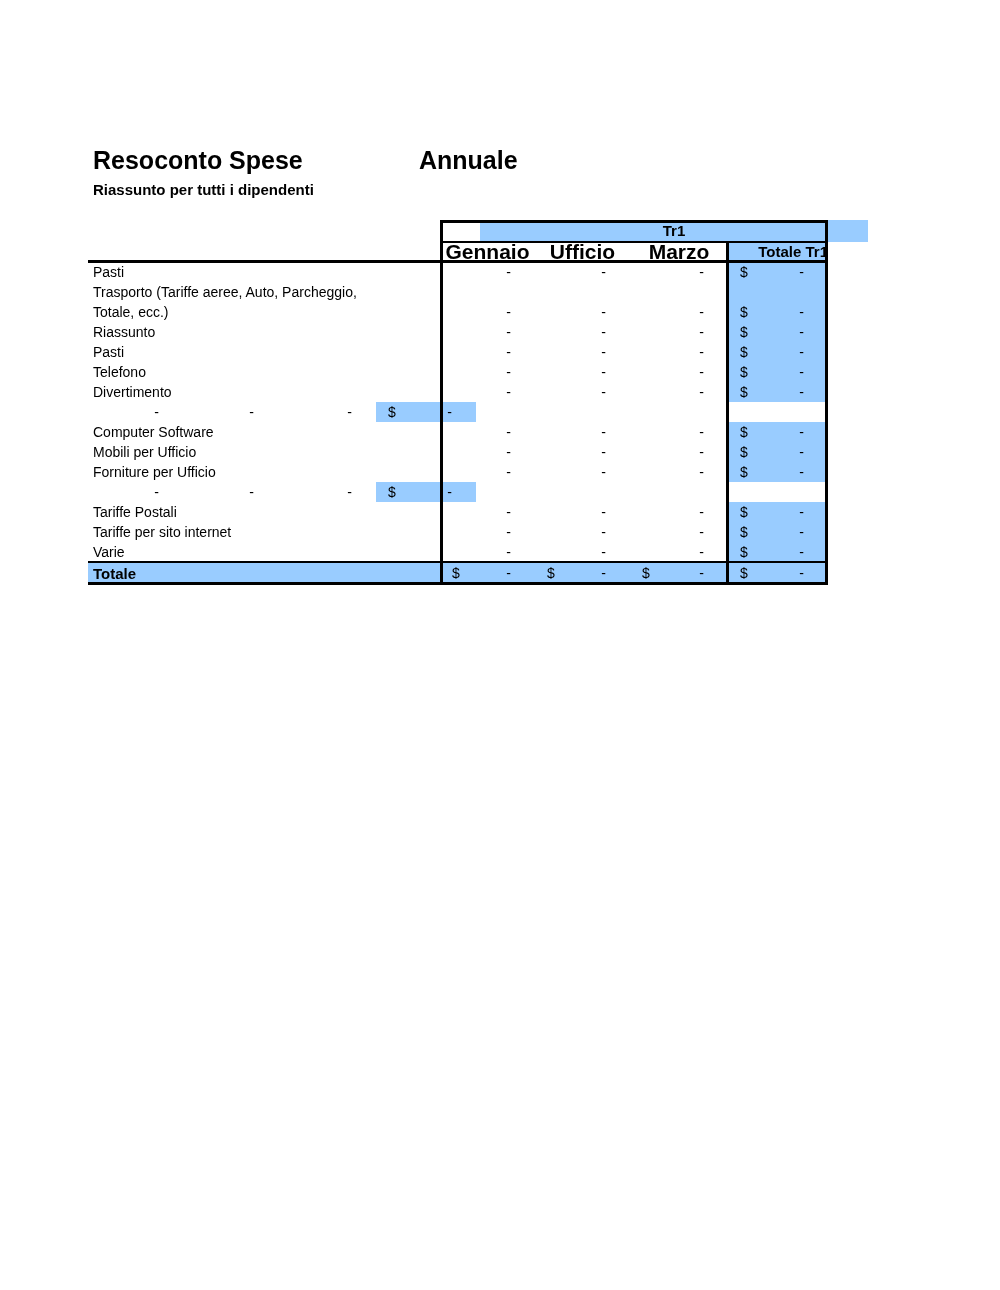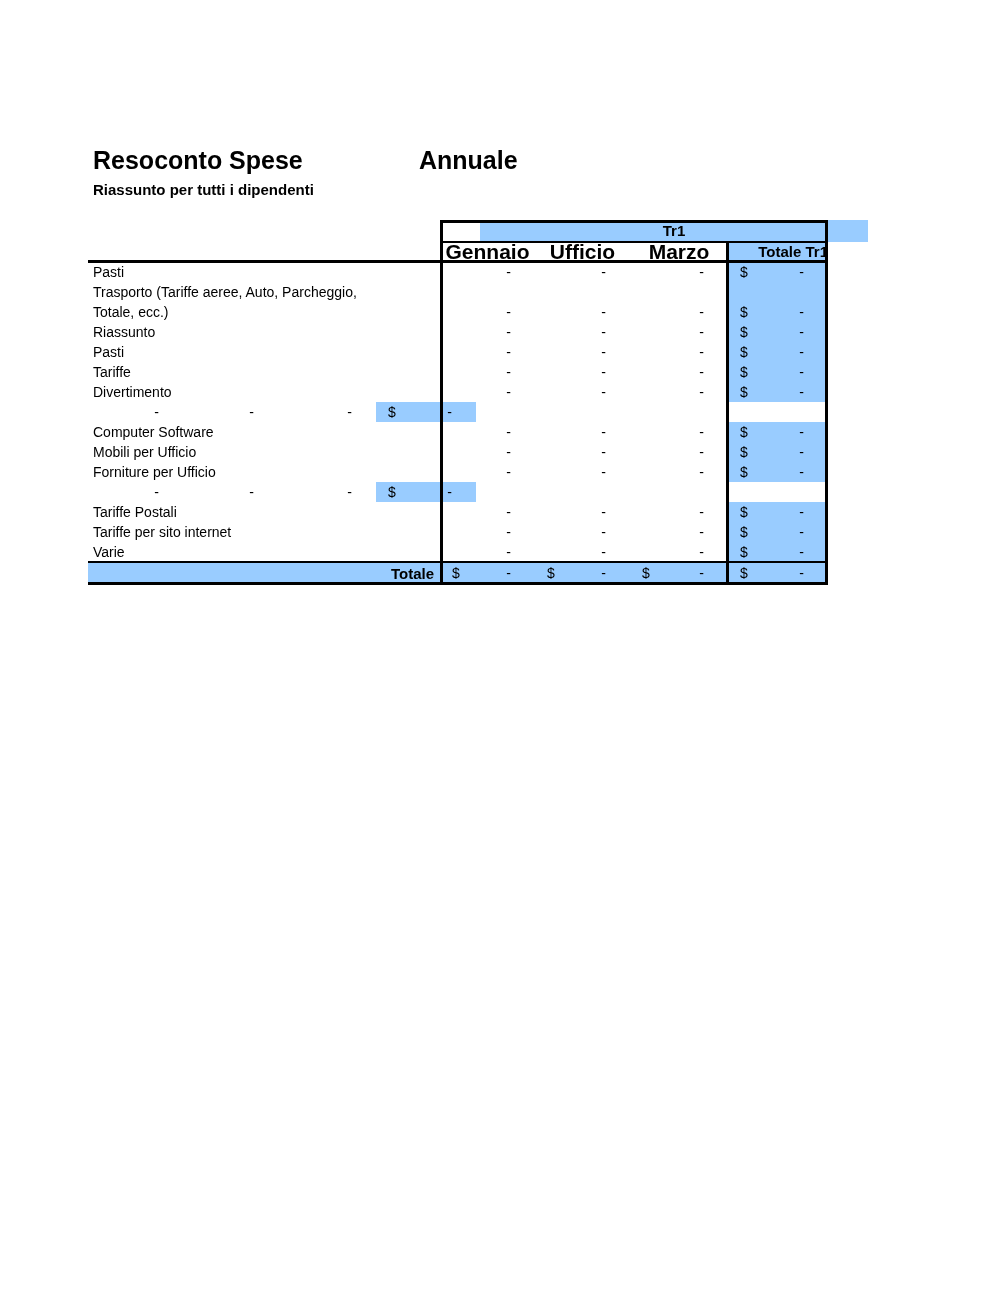--- a/index.html
+++ b/index.html
@@ -37,21 +37,21 @@
   .r-tall .c-val { padding-top:20px; line-height:20px; }
   .r-tall .c-tot-val { padding-top:20px; line-height:20px; }
   .label-line { display:block; line-height:20px; }
 
   .bg-blue { background:#99CCFF; }
 
   .q-merged { width:388px; text-align:center; font-weight:bold; font-size:15px;margin-left:40px; }
   .month-h  { text-align:center; font-weight:bold; font-size:21px; }
   .tot-h    { text-align:right; font-weight:bold; font-size:15px; }
 
-  .total-label { text-align:right; padding-right:6px; font-weight:bold; font-size:15px; }
+  .total-label { padding-right:6px; font-weight:bold; font-size:15px; }
 
   
   .ov { position:absolute; background:#000; pointer-events:none; }
   .ov-outer {
     position:absolute; left:352px; top:0; width:388px; height:365px;
     border:3px solid #000; background:transparent; pointer-events:none;
   }
   .ov-under-q    { left:352px; top:21px;  width:388px; height:2px; }
   .ov-under-hdr  { left:0;     top:40px;  width:740px; height:3px; }
   .ov-above-tot  { left:0;     top:341px; width:740px; height:2px; }
@@ -123,21 +123,21 @@
       <div class="c c-m1 c-val">-</div>
       <div class="c c-m2 c-val">-</div>
       <div class="c c-m3 c-val">-</div>
       <div class="c c-tot c-tot-val bg-blue">
         <span>$</span>
         <span>-</span>
       </div>
     </div>
 
     <div class="trow">
-      <div class="c c-label">Tariffe</div>
+      <div class="c c-label">Telefono</div>
       <div class="c c-m1 c-val">-</div>
       <div class="c c-m2 c-val">-</div>
       <div class="c c-m3 c-val">-</div>
       <div class="c c-tot c-tot-val bg-blue">
         <span>$</span>
         <span>-</span>
       </div>
     </div>
 
     <div class="trow">

